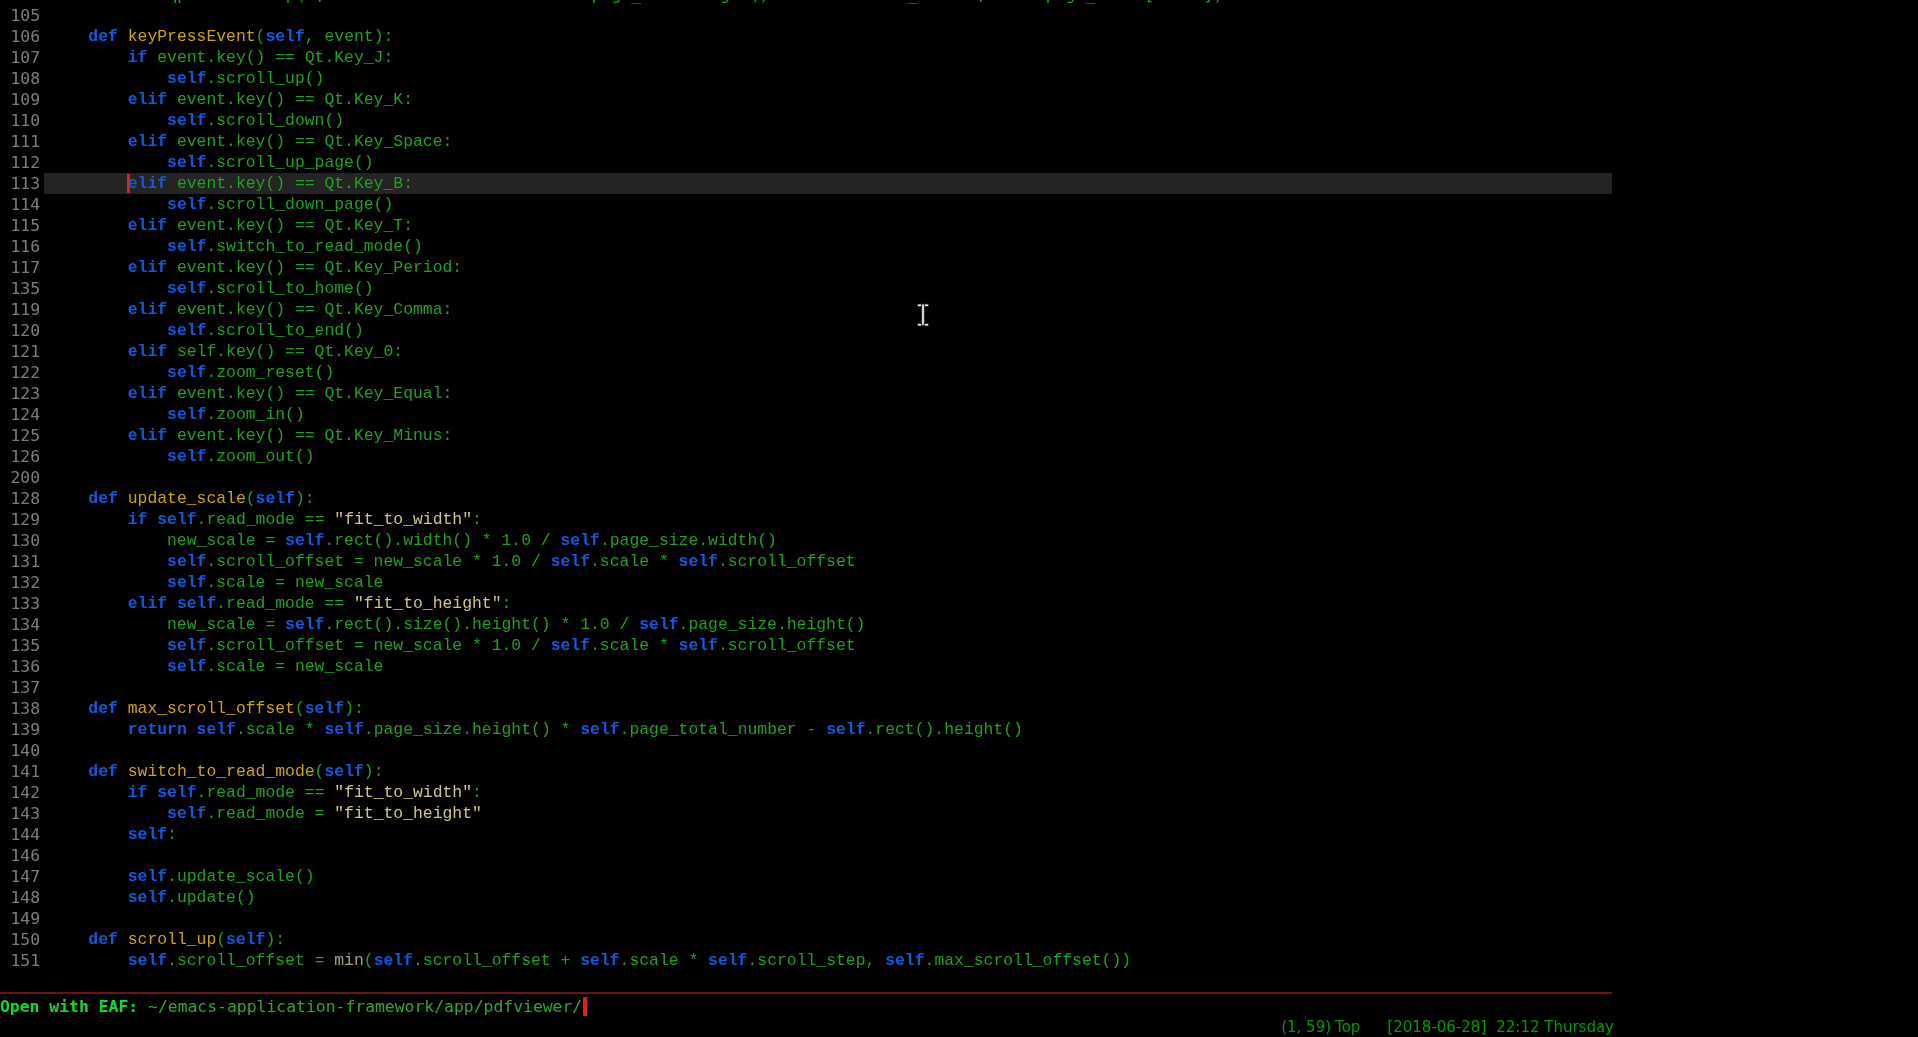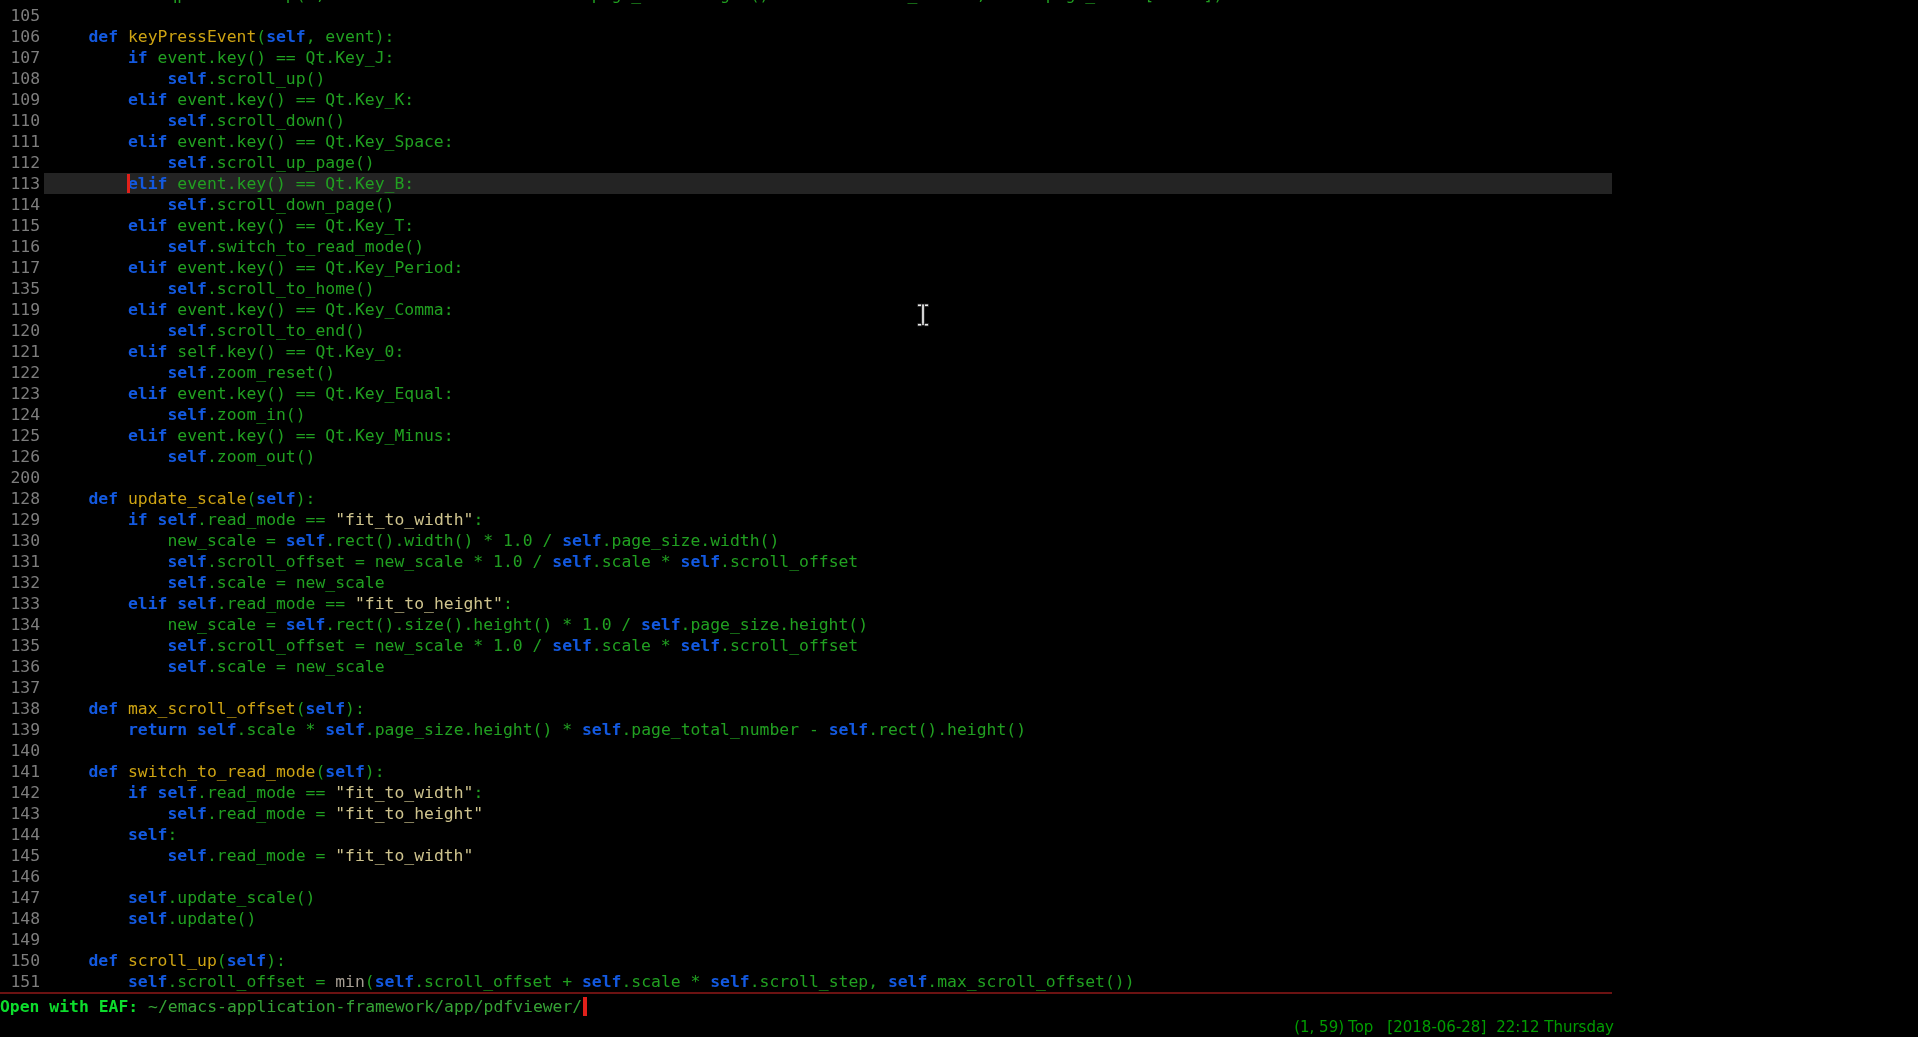--- a/index.html
+++ b/index.html
@@ -9,35 +9,35 @@
   }
   html,body{margin:0;padding:0;background:var(--bg);}
   body{width:1918px;height:1037px;overflow:hidden;font-family:"DejaVu Sans Mono",monospace;}
   .screen{position:relative;width:1612px;height:1037px;background:var(--bg);}
   .code{position:absolute;top:0;left:0;right:0;}
   .partial{height:5px;overflow:hidden;}
   .partial .inner{height:21px;margin-top:-16px;font-size:16.4px;line-height:21px;white-space:pre;color:var(--green);padding-left:49px;}
   .row{display:flex;height:21px;font-size:16.4px;line-height:21px;white-space:pre;}
   .row.hl{background:linear-gradient(to right,#000 44px,var(--hl) 44px);}
   .gut{flex:none;width:40px;text-align:right;color:var(--gutter);}
-  .src{margin-left:9px;}
+  .src{margin-left:9px;font-family:Liberation Mono, monospace;}
   .p{color:var(--green);}
   .k{color:var(--blue);font-weight:bold;}
   .f{color:var(--gold);}
   .s{color:var(--khaki);}
   .b{color:var(--builtin);}
   .cursor-bar{display:inline-block;width:3px;height:19px;background:var(--cursor);vertical-align:text-bottom;position:relative;left:-1px;margin-right:-3px;}
   .rule{position:absolute;left:0;right:0;top:992px;height:2px;background:var(--maroon);}
   .minibuf{position:absolute;left:0;top:996px;height:21px;font-size:16.4px;line-height:21px;white-space:pre;}
   .prompt{color:var(--prompt);font-weight:bold;margin-top:32px;}
   .mpath{color:var(--path);}
   .mb-cursor{display:inline-block;width:4px;height:19px;background:var(--cursor);vertical-align:text-bottom;margin-left:1px;}
   .status{position:absolute;right:-2px;bottom:1px;display:flex;align-items:baseline;color:var(--status);font-family:"DejaVu Sans",sans-serif;font-size:15px;line-height:18px;white-space:pre;}
   .status .st-scroll{margin-left:4px;}
-  .status .st-date{margin-left:14px;}
+  .status .st-date{margin-left:27px;}
   .status .st-time{margin-left:10px;}
   .ibeam{position:absolute;left:916px;top:303px;width:14px;height:24px;}
 </style>
 </head>
 <body>
 
 <div class="screen">
 
   <div class="code">
     <div class="partial">
@@ -77,21 +77,20 @@
         <div class="row"><span class="gut">135</span><span class="src"><span class="p">            </span><span class="k">self</span><span class="p">.scroll_offset = new_scale * 1.0 / </span><span class="k">self</span><span class="p">.scale * </span><span class="k">self</span><span class="p">.scroll_offset</span></span></div>
         <div class="row"><span class="gut">136</span><span class="src"><span class="p">            </span><span class="k">self</span><span class="p">.scale = new_scale</span></span></div>
         <div class="row"><span class="gut">137</span><span class="src"></span></div>
         <div class="row"><span class="gut">138</span><span class="src"><span class="p">    </span><span class="k">def</span><span class="p"> </span><span class="f">max_scroll_offset</span><span class="p">(</span><span class="k">self</span><span class="p">):</span></span></div>
         <div class="row"><span class="gut">139</span><span class="src"><span class="p">        </span><span class="k">return</span><span class="p"> </span><span class="k">self</span><span class="p">.scale * </span><span class="k">self</span><span class="p">.page_size.height() * </span><span class="k">self</span><span class="p">.page_total_number - </span><span class="k">self</span><span class="p">.rect().height()</span></span></div>
         <div class="row"><span class="gut">140</span><span class="src"></span></div>
         <div class="row"><span class="gut">141</span><span class="src"><span class="p">    </span><span class="k">def</span><span class="p"> </span><span class="f">switch_to_read_mode</span><span class="p">(</span><span class="k">self</span><span class="p">):</span></span></div>
         <div class="row"><span class="gut">142</span><span class="src"><span class="p">        </span><span class="k">if</span><span class="p"> </span><span class="k">self</span><span class="p">.read_mode == </span><span class="s">"fit_to_width"</span><span class="p">:</span></span></div>
         <div class="row"><span class="gut">143</span><span class="src"><span class="p">            </span><span class="k">self</span><span class="p">.read_mode = </span><span class="s">"fit_to_height"</span></span></div>
         <div class="row"><span class="gut">144</span><span class="src"><span class="p">        </span><span class="k">self</span><span class="p">:</span></span></div>
-        <div class="row"><span class="gut">145</span><span class="src"><span class="p">            </span><span class="k">self</span><span class="p">.read_mode = </span><span class="s">"fit_to_width"</span></span></div>
         <div class="row"><span class="gut">146</span><span class="src"></span></div>
         <div class="row"><span class="gut">147</span><span class="src"><span class="p">        </span><span class="k">self</span><span class="p">.update_scale()</span></span></div>
         <div class="row"><span class="gut">148</span><span class="src"><span class="p">        </span><span class="k">self</span><span class="p">.update()</span></span></div>
         <div class="row"><span class="gut">149</span><span class="src"></span></div>
         <div class="row"><span class="gut">150</span><span class="src"><span class="p">    </span><span class="k">def</span><span class="p"> </span><span class="f">scroll_up</span><span class="p">(</span><span class="k">self</span><span class="p">):</span></span></div>
         <div class="row"><span class="gut">151</span><span class="src"><span class="p">        </span><span class="k">self</span><span class="p">.scroll_offset = </span><span class="b">min</span><span class="p">(</span><span class="k">self</span><span class="p">.scroll_offset + </span><span class="k">self</span><span class="p">.scale * </span><span class="k">self</span><span class="p">.scroll_step, </span><span class="k">self</span><span class="p">.max_scroll_offset())</span></span></div>
       </div>
   </div>
 
   <div class="rule"></div>

